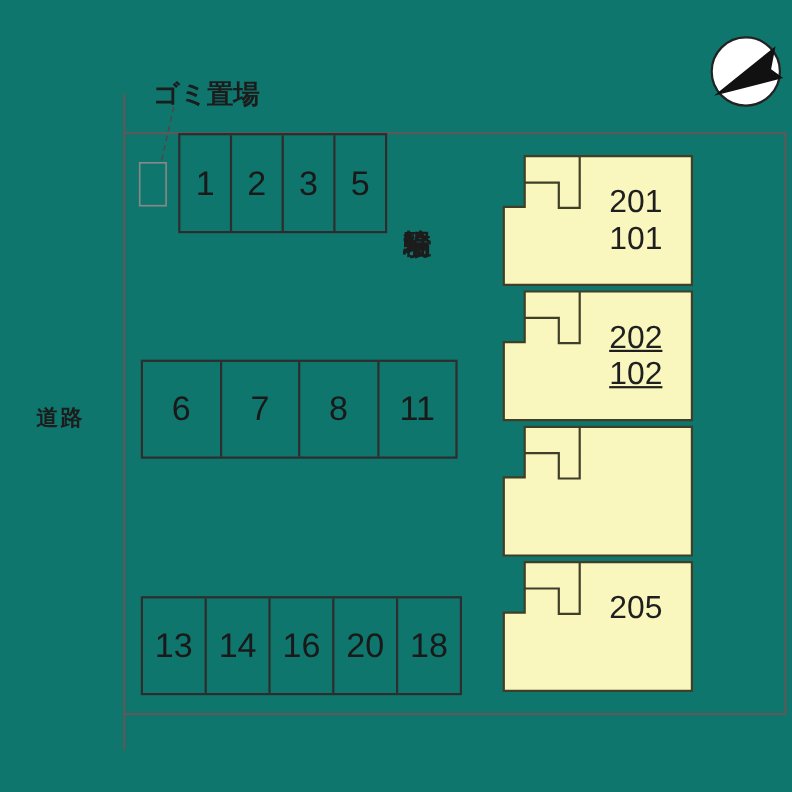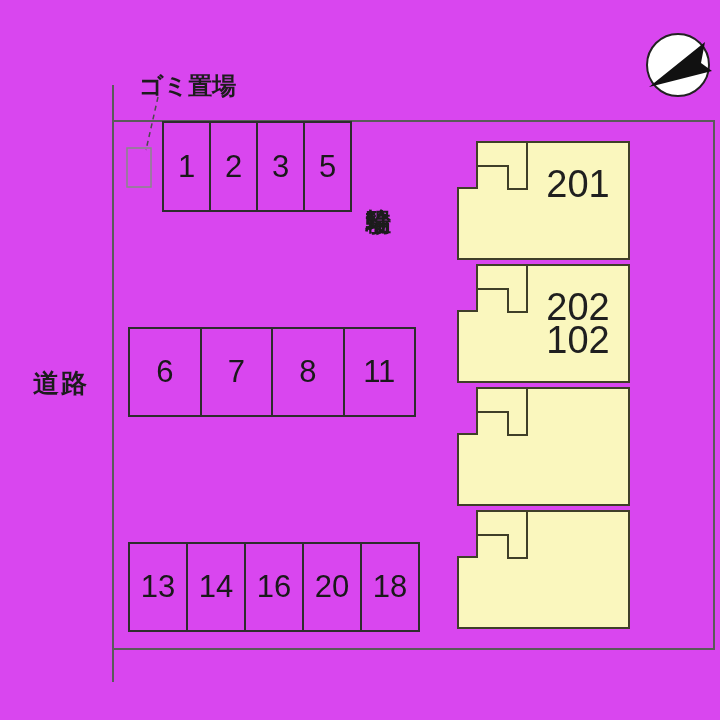--- a/index.html
+++ b/index.html
@@ -1,47 +1,47 @@
 <!DOCTYPE html>
 <html><head>
 <meta charset="utf-8">
 <style>
   html,body{margin:0;padding:0;background:#fff;}
   #stage{
-    position:relative;width:720px;height:720px;background:#d946ef;overflow:hidden;
+    position:relative;width:720px;height:720px;background:#0f766e;overflow:hidden;
     font-family:"Liberation Sans","DejaVu Sans",sans-serif;color:#161616;
   }
   #plan-svg{position:absolute;left:0;top:0;}
   .jp-label{position:absolute;font-weight:bold;color:#1c1c1c;white-space:nowrap;}
   #garbage-label{left:139px;top:70px;font-size:24px;letter-spacing:0px;}
-  #road-label{left:33px;top:366px;font-size:26px;letter-spacing:2px;}
+  #road-label{left:33px;top:366px;font-size:20px;letter-spacing:2px;}
   #bicycle-label{
     position:absolute;left:358px;top:123px;width:43px;height:133px;
     display:flex;align-items:center;justify-content:center;
     writing-mode:vertical-rl;text-orientation:upright;
     font-size:25px;font-weight:bold;letter-spacing:1px;color:#1c1c1c;
   }
   .stall-row{
     position:absolute;display:flex;box-sizing:border-box;
     border:2px solid #2d2d2d;background:transparent;
   }
   #parking-row-1{left:162px;top:121px;width:190px;height:91px;}
   #parking-row-2{left:128px;top:327px;width:288px;height:90px;}
   #parking-row-3{left:128px;top:542px;width:292px;height:90px;}
   .stall{
     flex:1;display:flex;align-items:center;justify-content:center;
     border-right:2px solid #2d2d2d;font-size:31px;color:#191919;
   }
   .stall:last-child{border-right:none;}
   .unit-label{
     position:absolute;left:527px;width:102px;text-align:center;
-    font-size:38px;line-height:33px;color:#1f1f1f;font-weight:500;
+    font-size:29px;line-height:33px;color:#1f1f1f;font-weight:500;
   }
   #unit-label-0{top:168px;}
-  #unit-label-1{top:291px;}
+  #unit-label-1{top:291px;text-decoration:underline;}
   #unit-label-2{top:414px;}
   #unit-label-3{top:537px;}
   .unit-label span{display:block;}
 </style>
 </head>
 <body>
 
 <div id="stage">
 
   <svg id="plan-svg" width="720" height="720" viewBox="0 0 720 720">
@@ -100,21 +100,23 @@
   <div class="stall-row" id="parking-row-3">
     <div class="stall">13</div>
     <div class="stall">14</div>
     <div class="stall">16</div>
     <div class="stall">20</div>
     <div class="stall">18</div>
   </div>
 
   <div class="unit-label" id="unit-label-0">
     <span>201</span>
+    <span>101</span>
   </div>
   <div class="unit-label" id="unit-label-1">
     <span>202</span>
     <span>102</span>
   </div>
   <div class="unit-label" id="unit-label-3">
+    <span>205</span>
   </div>
 
 </div>
 
 </body></html>

